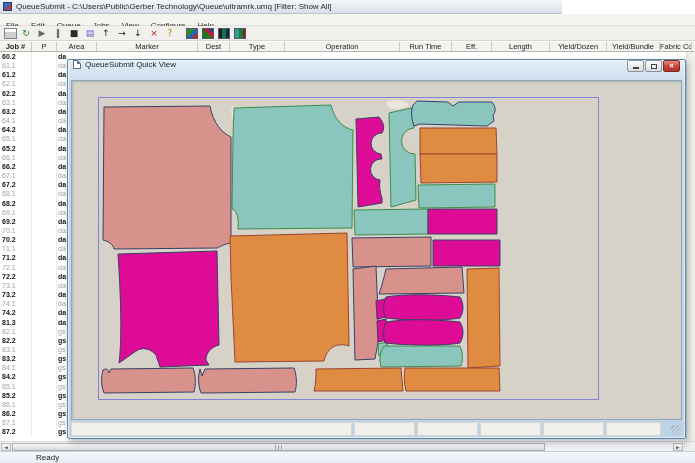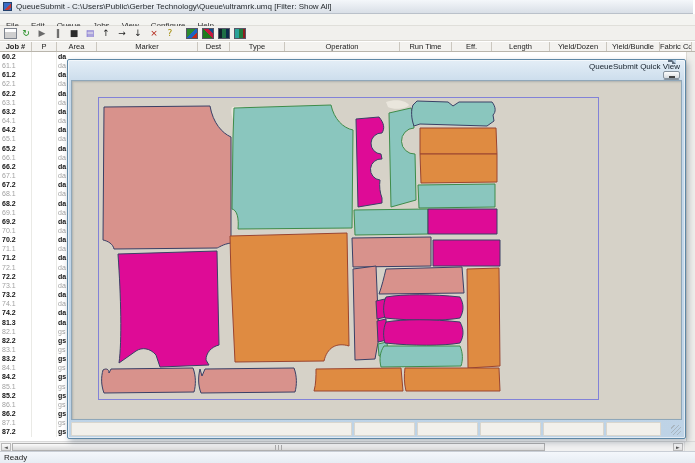--- a/index.html
+++ b/index.html
@@ -1,21 +1,21 @@
 <!DOCTYPE html>
 <html><head>
 <meta charset="utf-8">
 <style>
   * { margin:0; padding:0; box-sizing:border-box; }
   html,body { width:695px; height:463px; overflow:hidden; }
   body { font-family:"Liberation Sans", sans-serif; background:#ECE9E2; position:relative; }
   #app { position:absolute; inset:0; width:695px; height:463px; background:#FFF; overflow:hidden; }
 
   
-  .titlebar { position:absolute; left:0; top:0; width:693px; height:14px;
+  .titlebar { position:absolute; left:0; top:0; width:562px; height:14px;
     background:linear-gradient(#F4F7FA,#D9DFE7); border-bottom:1px solid #BAC1CA;
     display:flex; align-items:center; padding:0 3px; }
   .app-icon { width:9px; height:9px; margin-right:4px; border:1px solid #23406B;
     background:linear-gradient(135deg,#3A6BC4 0 55%,#C23A3A 55% 80%,#3A6BC4 80%); }
   .titlebar .title { font-size:8px; color:#1F2428; white-space:nowrap; }
 
   .menubar { position:absolute; left:0; top:14px; width:695px; height:12px;
     background:#F4F4F1; border-bottom:1px solid #E0DFDA; display:flex; align-items:center; }
   .menu-item { font-size:8px; color:#333; padding:12px 6px; height:12px; line-height:12px; cursor:default; }
 
@@ -60,27 +60,27 @@
   .hs-left { left:1px; } .hs-right { right:12px; }
   .hs-thumb { position:absolute; left:12px; top:1px; width:533px; height:8px;
     background:linear-gradient(#FBFBFB,#D7D7D7); border:1px solid #AFAFAF; }
   .hs-grip { position:absolute; left:50%; top:1px; margin-left:-4px; width:8px; height:5px;
     background:repeating-linear-gradient(90deg,#AAA 0 1px,transparent 1px 3px); }
   .hs-corner { position:absolute; right:0; top:0; width:11px; height:10px; background:#EDEDEB; border-left:1px solid #DCDCDC; }
 
   .statusbar { position:absolute; left:0; top:451px; width:695px; height:12px;
     background:linear-gradient(#F4F7FB,#E7EDF4); border-top:1px solid #C9CED6; z-index:3;
     display:flex; align-items:center; }
-  .statusbar span { font-size:8px; color:#222; padding-left:4px; }
+  .statusbar span { font-size:8px; color:#222; padding-left:4px;margin-left:32px; }
 
   
   .popup { position:absolute; left:67px; top:59px; width:619px; height:380px; z-index:5;
     background:linear-gradient(#E4EEF7,#C6D9EA 26px,#BED3E6); border:1px solid #5E87A5; border-radius:2px;
     box-shadow:2px 3px 6px rgba(40,60,80,.35), inset 0 0 0 1px rgba(255,255,255,.55); }
-  .popup-title { height:19px; display:flex; align-items:flex-end; padding:0 5px;flex-direction:column; }
+  .popup-title { height:19px; display:flex; align-items:flex-start; padding:0 5px; }
   .doc-icon { width:8px; height:9px; background:#FFF; border:1px solid #5F6E7E; margin-right:4px; position:relative; }
   .doc-icon:after { content:""; position:absolute; right:-1px; top:-1px; border:2px solid #BED3E6; border-left-color:#5F6E7E; border-bottom-color:#5F6E7E; }
   .popup-title .ptxt { font-size:8px; color:#15202B; flex:1; white-space:nowrap; }
   .win-btn { width:17px; height:12px; margin-left:1px; border:1px solid #87939E; border-radius:2px;
     background:linear-gradient(#FDFDFD,#D8DCE0); display:flex; align-items:center; justify-content:center;
     font-size:8px; line-height:10px; color:#333; cursor:default; }
   .win-btn.min .bar { width:6px; height:2px; background:#444; margin-top:4px; }
   .win-btn.restore .box { width:6px; height:5px; border:1px solid #444; }
   .win-btn.close { background:linear-gradient(#E49086,#CC4A3C 45%,#B03226); border-color:#7E2A20; color:#FFF; font-weight:bold; }
 

